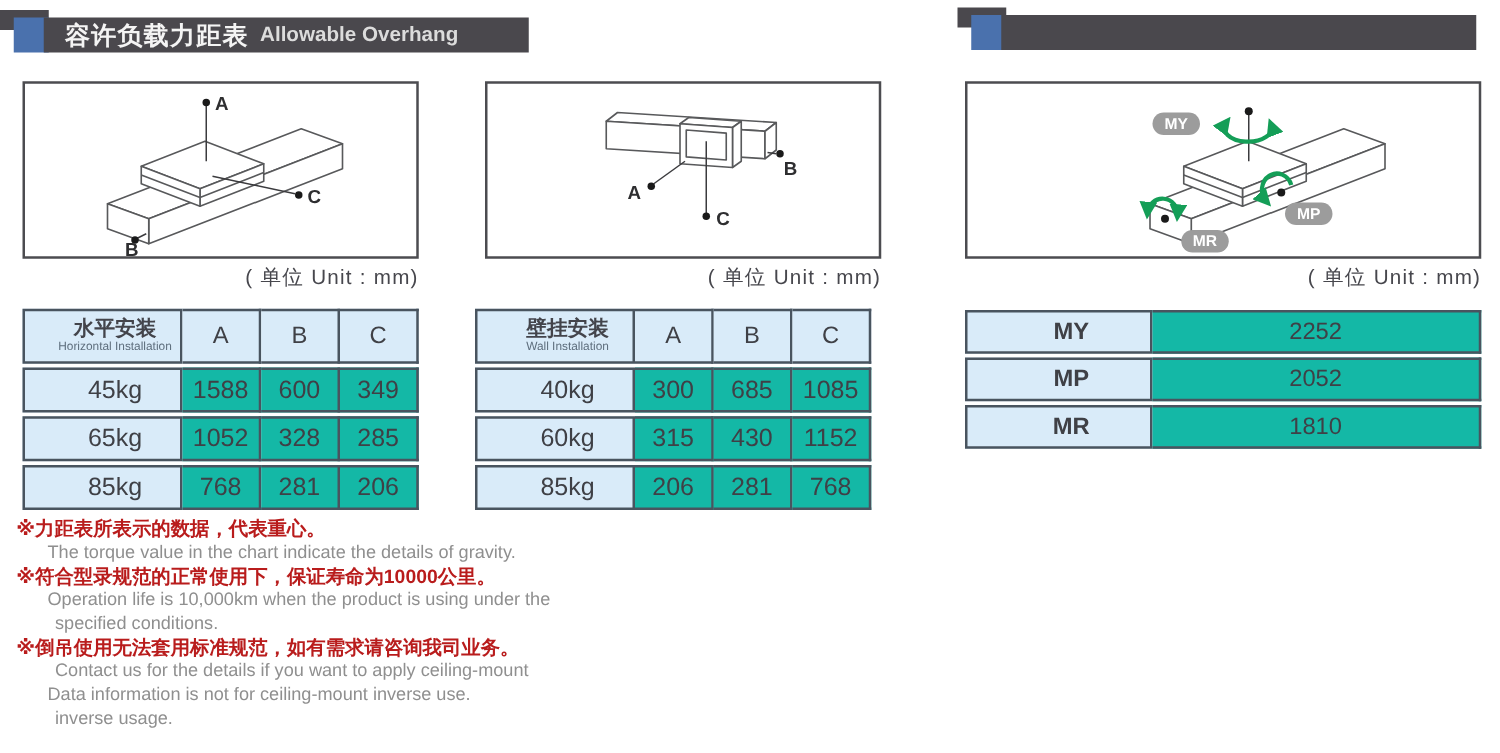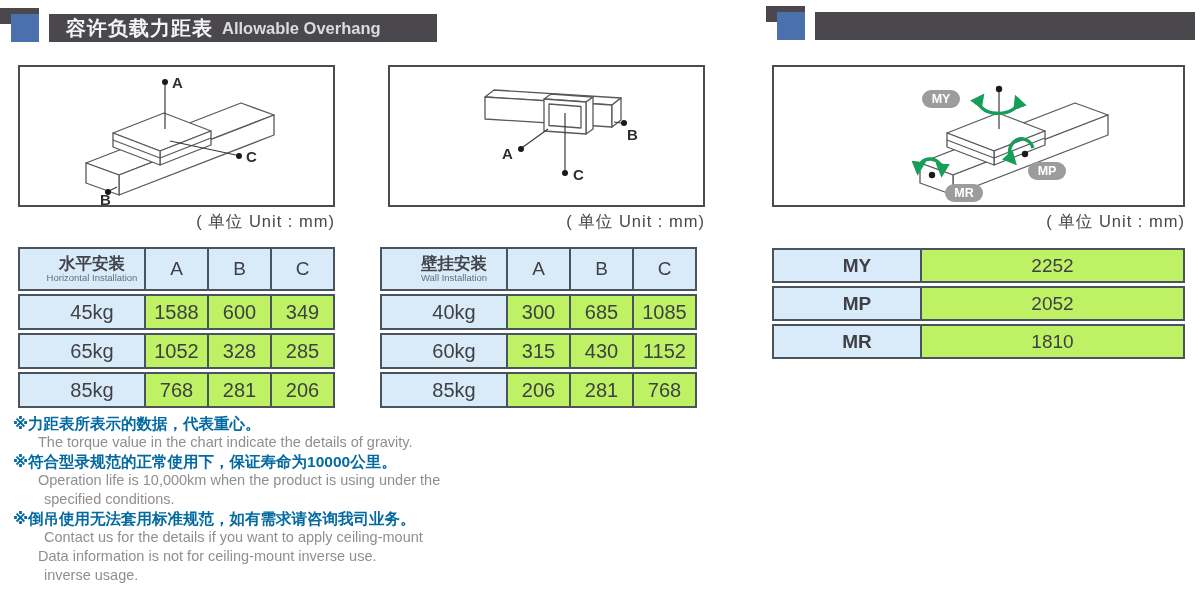--- a/index.html
+++ b/index.html
@@ -3,45 +3,45 @@
 <meta charset="utf-8">
 <style>
   html,body{margin:0;padding:0;background:#fff;}
   .sheet{position:relative;width:1200px;height:602px;background:#fff;overflow:hidden;
          font-family:"Liberation Sans","DejaVu Sans",sans-serif;}
 
   
   .hbar{position:absolute;}
   .hbar .notch{position:absolute;left:0;top:0;width:39px;height:16px;background:#4a484d;}
   .hbar .sq{position:absolute;left:11px;top:6px;width:28px;height:28px;background:#4a71ad;}
-  .hbar .bar{position:absolute;left:49px;top:6px;height:28px;background:#4a484d;
+  .hbar .bar{position:absolute;left:35px;top:6px;height:28px;background:#4a484d;
              display:flex;align-items:center;gap:9px;padding-left:17px;box-sizing:border-box;}
   .hbar .tzh{font-size:20px;font-weight:bold;color:#f4f4f4;letter-spacing:1px;white-space:nowrap;}
   .hbar .ten{font-size:16.5px;font-weight:bold;color:#dcdcdc;white-space:nowrap;}
 
   
   .dbox{position:absolute;border:2px solid #4c4c50;background:#fff;box-sizing:border-box;}
   .unit{position:absolute;text-align:right;font-size:16.5px;color:#47474d;letter-spacing:1px;}
 
   
   .dtable{position:absolute;border-collapse:separate;border-spacing:0 3px;table-layout:fixed;}
-  .dtable td{border:2px solid #49545f;border-left:none;background:#bef264;text-align:center;
+  .dtable td{border:2px solid #49545f;border-left:none;background:#14b8a6;text-align:center;
              vertical-align:middle;font-size:20px;color:#3f4046;padding:0;height:32px;}
   .dtable td:first-child{border-left:2px solid #49545f;padding-left:20px;}
   .dtable td.blue{background:#d9ebf9;}
   .dtable tr.hd td{height:40px;}
   .dtable tr.hd td.abc{font-size:19px;}
   .hzh{font-size:16.5px;font-weight:bold;color:#43444b;line-height:1.15;}
   .hen{font-size:9.5px;color:#5e6e7d;line-height:1.1;}
   .mtable td{height:31px;font-size:19px;}
   .mtable td.blue{font-weight:bold;}
 
   
   .notes{position:absolute;left:13px;top:414px;width:500px;line-height:19px;}
-  .note-zh{font-size:15.5px;font-weight:bold;color:#0369a1;}
+  .note-zh{font-size:15.5px;font-weight:bold;color:#b91c1c;}
   .note-en{font-size:14.5px;color:#8f8f8f;padding-left:25px;}
   .note-en2{padding-left:31px;}
 
   svg text.dim{font-size:15px;font-weight:bold;fill:#2e2e30;}
   svg text.badge-t{font-size:12.5px;font-weight:bold;fill:#fff;text-anchor:middle;}
 </style>
 </head>
 <body>
 
 <div class="sheet">

